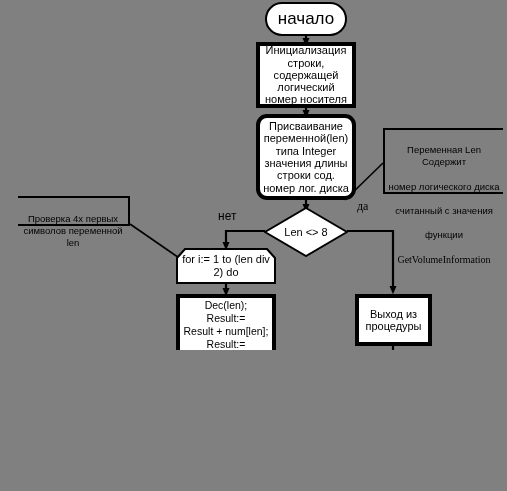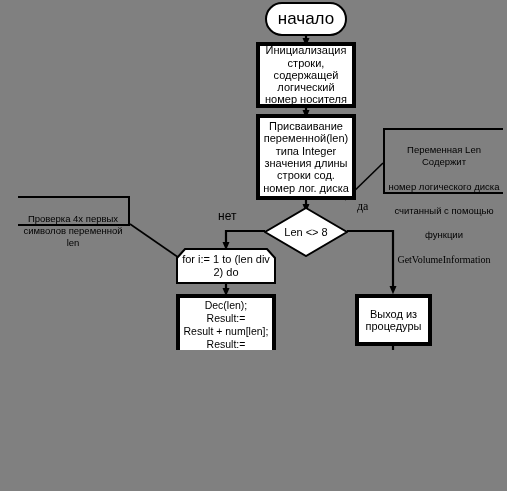--- a/index.html
+++ b/index.html
@@ -172,21 +172,21 @@
   </div>
 
   <div class="node process" style="left:256px; top:42px; width:100px; height:66px;">
     <span class="txt">Инициализация
 строки,
 содержащей
 логический
 номер носителя</span>
   </div>
 
-  <div class="node process" style="left:256px; top:114px; width:100px; height:86px;">
+  <div class="node process" style="left:256px; top:114px; width:100px; height:86px;border-radius:11px;">
     <span class="txt">Присваивание
 переменной(len)
 типа Integer
 значения длины
 строки сод.
 номер лог. диска</span>
   </div>
 
   <div class="decision-wrap" style="left:264px; top:207px; width:84px; height:50px;">
     <svg width="84" height="50" viewBox="0 0 84 50">
@@ -233,18 +233,18 @@
   </div>
 
   <div class="annotation ann-bracket-left" style="left:18px; top:196px; width:112px; height:30px; padding-top:3px;">
     <span>Проверка 4х первых
 символов переменной len</span>
   </div>
 
   <div class="annotation ann-bracket-right" style="left:383px; top:128px; width:120px; height:66px; padding-top:2px;">
     <div>Переменная Len Содержит</div>
     <div>номер логического диска</div>
-    <div>считанный с помощью</div>
+    <div>считанный с значения</div>
     <div>функции</div>
     <div class="serifline">GetVolumeInformation</div>
   </div>
 
 </div>
 
 </body></html>

